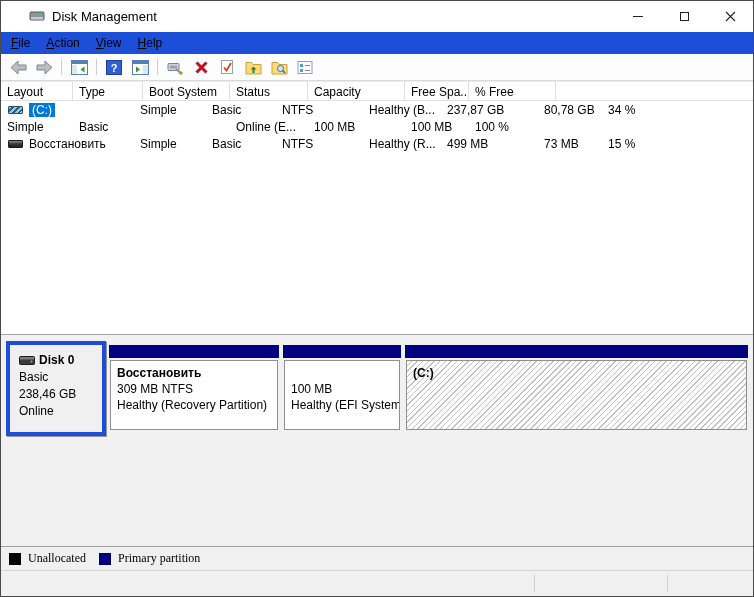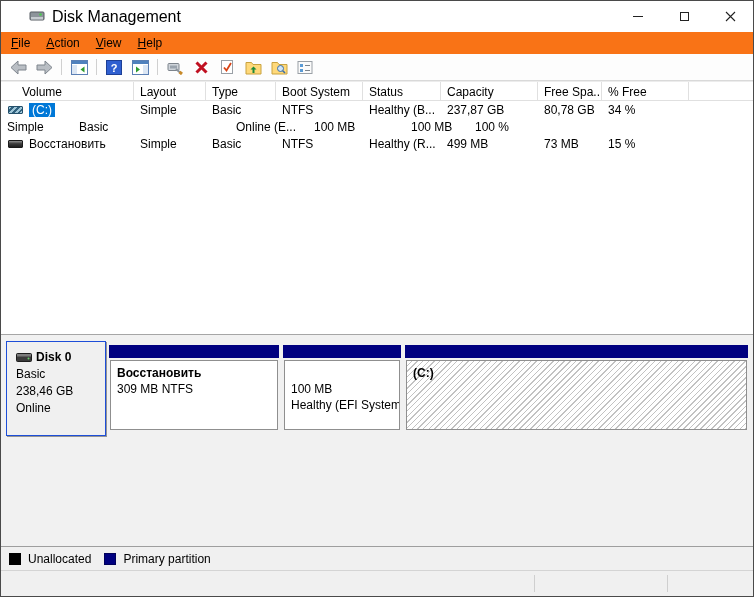--- a/index.html
+++ b/index.html
@@ -4,28 +4,28 @@
 <style>
   * { box-sizing: border-box; margin: 0; padding: 0; }
   html,body { width:754px; height:597px; }
   body { font-family:"Liberation Sans", sans-serif; font-size:12px; color:#000; }
   .window { width:754px; height:597px; border:1px solid #4a4a4a; background:#fff;
             display:flex; flex-direction:column; overflow:hidden; }
 
   
   .titlebar { height:31px; display:flex; align-items:center; padding-left:28px; background:#fff; flex:0 0 auto; }
   .app-icon { display:inline-flex; margin-right:6px; }
-  .title { font-size:16px; }
+  .title { font-size:13px; }
   .win-controls { margin-left:auto; display:flex; height:100%; }
   .winbtn { width:46px; height:100%; display:flex; align-items:center; justify-content:center; }
   .min-glyph { width:10px; height:1px; background:#222; display:inline-block; }
   .max-glyph { width:9px; height:9px; border:1px solid #222; display:inline-block; }
 
   
-  .menubar { height:22px; display:flex; align-items:center; padding-left:2px; background:#f97316; flex:0 0 auto; }
+  .menubar { height:22px; display:flex; align-items:center; padding-left:2px; background:#1d4ed8; flex:0 0 auto; }
   .menu-item { padding:3px 8px; display:inline-block; }
   .menu-item::first-letter { text-decoration: underline; }
 
   
   .toolbar { height:27px; display:flex; align-items:center; padding-left:5px; gap:2px;
              border-bottom:1px solid #d9d9d9; background:#fdfdfd; flex:0 0 auto; }
   .tbtn { width:24px; height:22px; display:flex; align-items:center; justify-content:center; }
   .tsep { width:1px; height:16px; background:#d0d0d0; margin:0 3px; }
 
   
@@ -39,36 +39,36 @@
   .c { padding-left:6px; white-space:nowrap; overflow:hidden; }
   .c.w-vol { padding-left:7px; display:flex; align-items:center; }
   .vol-icon { width:15px; height:8px; margin-right:6px; flex:0 0 auto; border-radius:1px;
               background:linear-gradient(180deg,#8f8f8f 0%,#3c3c3c 45%,#1f1f1f 100%); border:1px solid #1a1a1a; }
   .vol-icon.hatched { background:repeating-linear-gradient(135deg,#9fc6d8 0 2px,#31627f 2px 4px); border:1px solid #24506b; }
   .vol-sel { background:#0078d7; color:#fff; padding:0 3px; }
 
   
   .graph-pane { height:212px; background:#f1f1f1; border-top:1px solid #a6a6a6; flex:0 0 auto; overflow:hidden; }
   .disk-row { display:flex; margin:6px 0 0 5px; }
-  .disk-panel { width:100px; height:95px; background:#f0f0f0; border:1px solid #1d4ed8;
+  .disk-panel { width:100px; height:95px; background:#f0f0f0; border:4px solid #1d4ed8;
                 box-shadow:1px 1px 0 #949494; padding:7px 0 0 9px; line-height:17px; flex:0 0 auto; }
   .disk-title { font-weight:bold; display:flex; align-items:center; gap:4px; }
   .partitions { display:flex; gap:4px; margin-left:3px; margin-top:4px; }
   .partition { height:87px; flex:0 0 auto; }
   .p1{width:170px} .p2{width:118px} .p3{width:343px}
   .pbar { height:13px; background:#000080; }
   .pbody { margin:2px 1px 0 1px; height:70px; border:1px solid #8f8f8f; background:#fff;
            padding:4px 0 0 6px; overflow:hidden; }
   .pbody.hatched { background:repeating-linear-gradient(135deg,#ffffff 0 3px,#c2c2c2 3px 4px); }
   .pline { line-height:16px; height:16px; white-space:nowrap; }
   .pline.bold { font-weight:bold; }
 
   
   .legend-bar { height:24px; background:#f0f0f0; border-top:1px solid #9e9e9e;
-                display:flex; align-items:center; padding-left:8px; flex:0 0 auto; }
+                display:flex; align-items:center; padding-left:8px; flex:0 0 auto;font-family:Liberation Serif, serif; }
   .swatch { width:12px; height:12px; display:inline-block; margin-right:7px; border:1px solid #000; }
   .swatch.black { background:#000000; }
   .swatch.navy  { background:#000080; border-color:#00005a; margin-left:13px; }
 
   
   .statusbar { height:26px; background:#f0f0f0; border-top:1px solid #d4d4d4; position:relative; flex:0 0 auto; }
   .sbar-sep { position:absolute; top:4px; width:1px; height:17px; background:#cfcfcf; }
   .sbar-sep.s1 { left:533px; } .sbar-sep.s2 { left:666px; }
 </style>
 </head>
@@ -181,21 +181,20 @@
         <rect x="1" y="1.5" width="14" height="12" fill="#fbfbfb" stroke="#9aa0a6"></rect>
         <rect x="3" y="4" width="3" height="3" fill="#5b9bd5"></rect>
         <rect x="3" y="9" width="3" height="3" fill="#5b9bd5"></rect>
         <path d="M8 5.5 h5 M8 10.5 h5" stroke="#7d848c"></path>
       </svg>
     </div>
   </div>
 
   <div class="volume-pane">
     <div class="lv-header">
-      <div class="lv-h w-vol">Volume</div>
       <div class="lv-h w-layout">Layout</div>
       <div class="lv-h w-type">Type</div>
       <div class="lv-h w-fs">Boot System</div>
       <div class="lv-h w-status">Status</div>
       <div class="lv-h w-cap">Capacity</div>
       <div class="lv-h w-free">Free Spa...</div>
       <div class="lv-h w-pct">% Free</div>
       <div class="lv-h w-x"></div>
     </div>
 
@@ -256,20 +255,21 @@
         <div>238,46 GB</div>
         <div>Online</div>
       </div>
 
       <div class="partitions">
         <div class="partition p1">
           <div class="pbar"></div>
           <div class="pbody">
             <div class="pline bold">Восстановить</div>
             <div class="pline">309 MB NTFS</div>
+            <div class="pline">Healthy (Recovery Partition)</div>
           </div>
         </div>
         <div class="partition p2">
           <div class="pbar"></div>
           <div class="pbody">
             <div class="pline bold"></div>
             <div class="pline">100 MB</div>
             <div class="pline">Healthy (EFI System Partition)</div>
           </div>
         </div>

